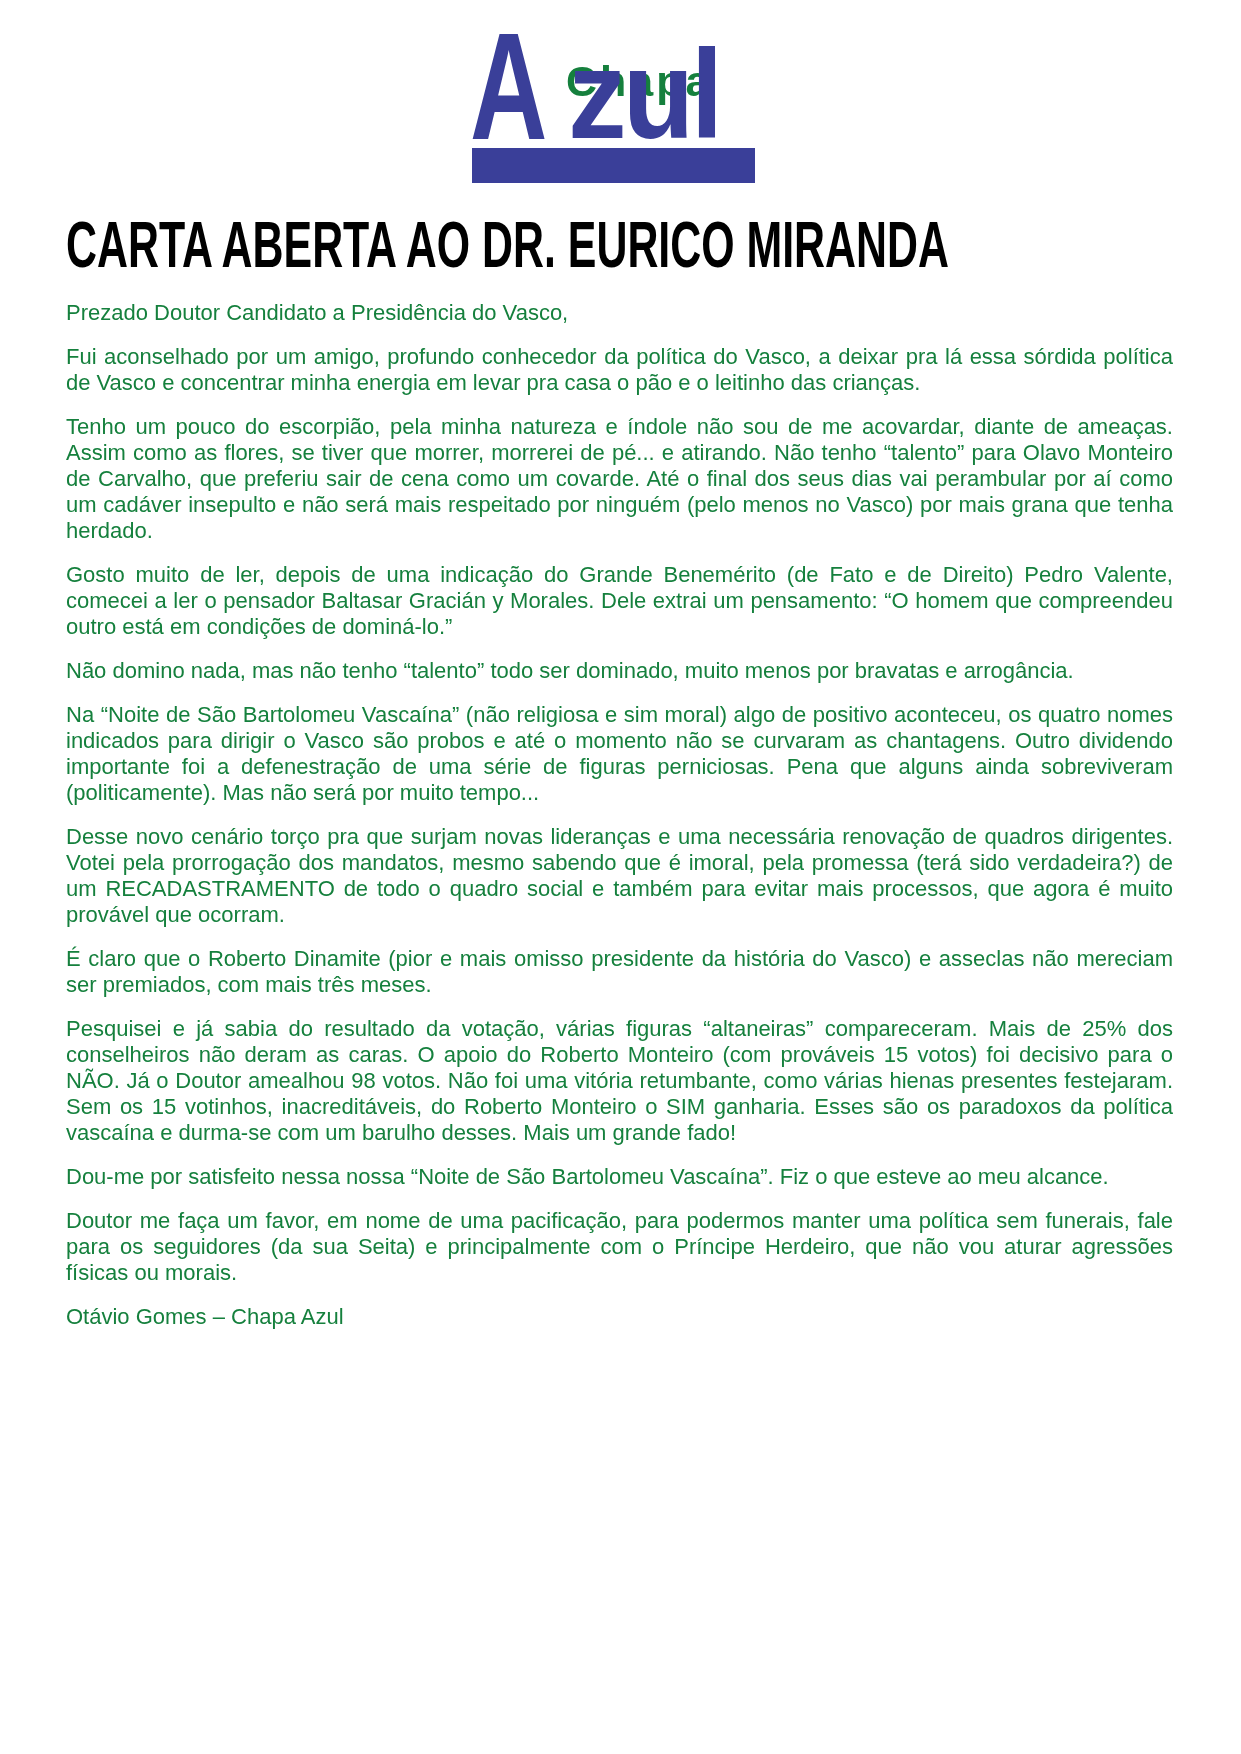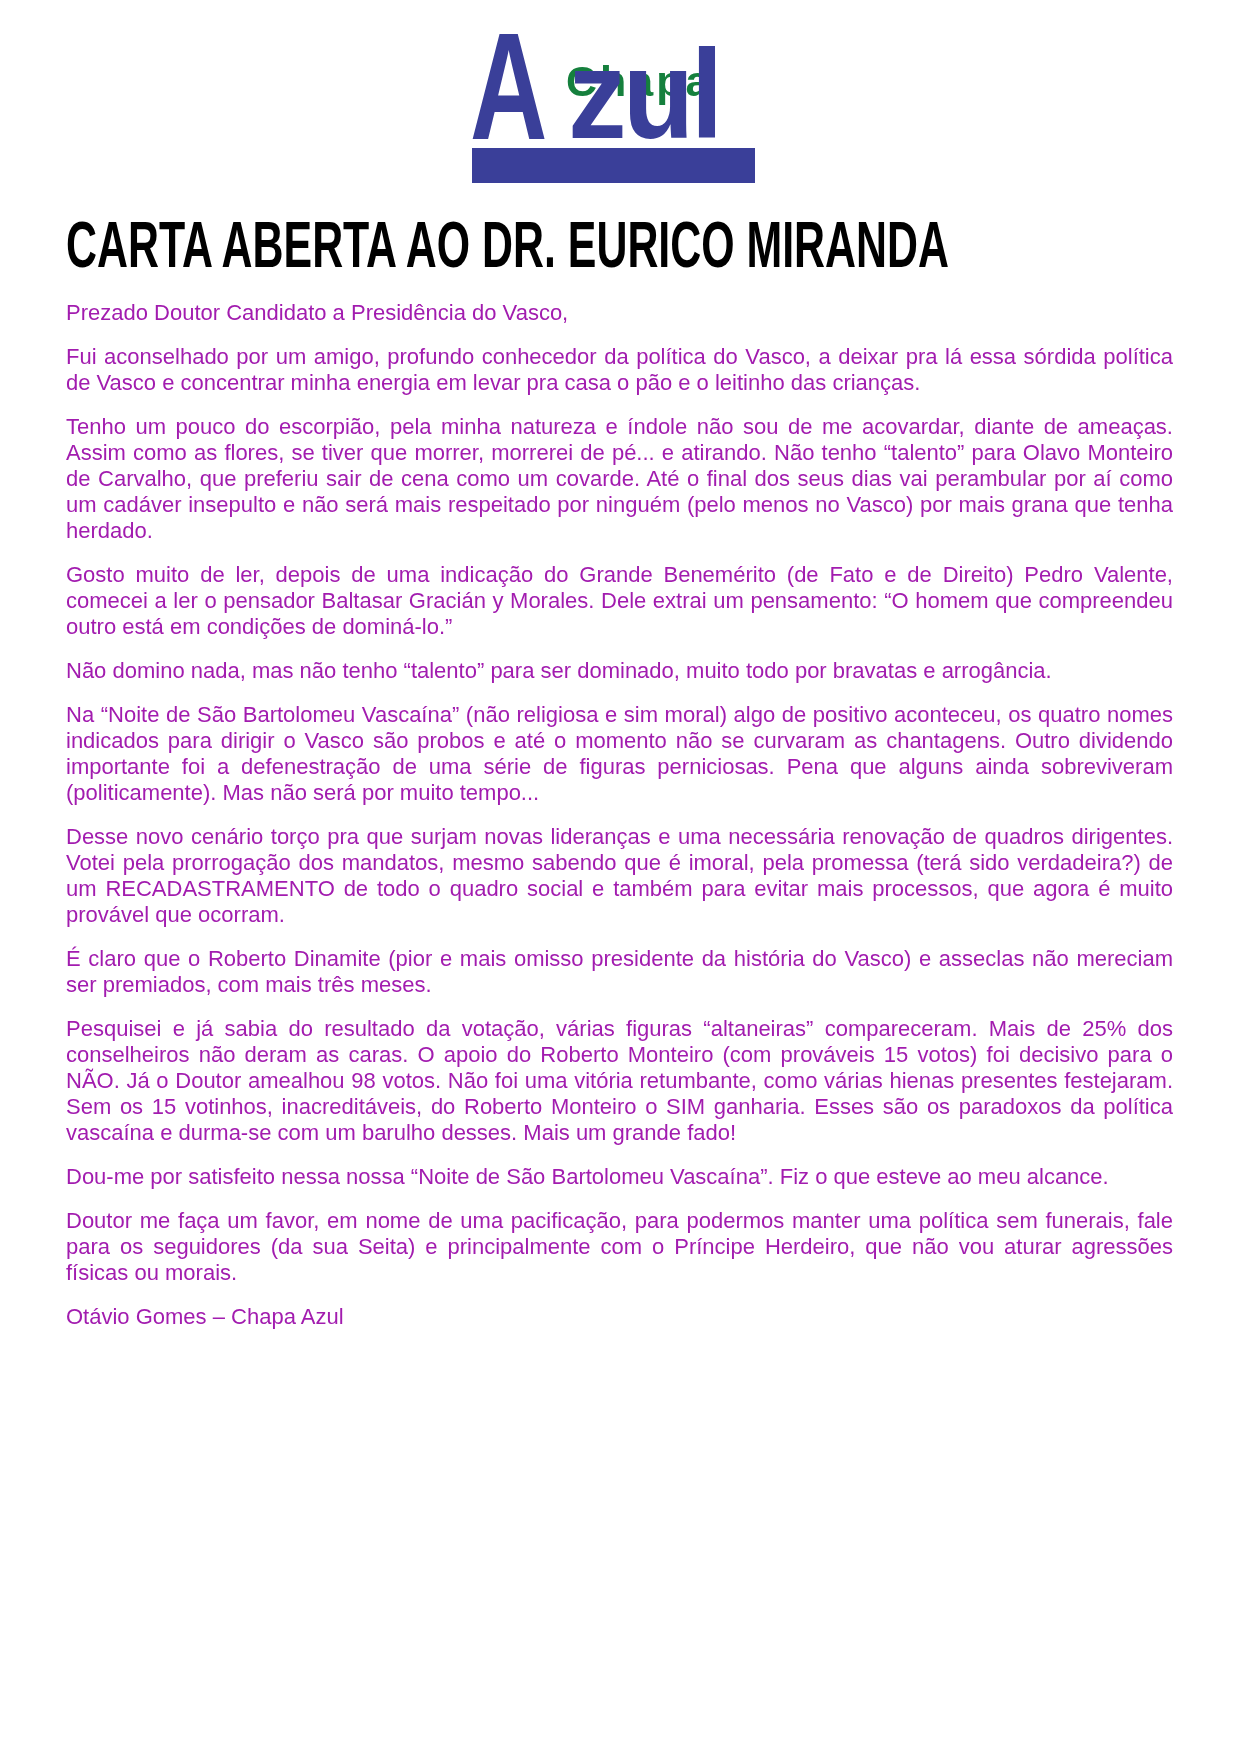--- a/index.html
+++ b/index.html
@@ -85,21 +85,21 @@
 
   
   .letter {
     position: absolute;
     left: 66px;
     top: 300px;
     width: 1107px;
     font-size: 22px;
     line-height: 26px;
     text-align: justify;
-    color: #a21caf;
+    color: #15803d;
   }
   .letter p { margin: 0 0 18px 0; }
   .letter p.signature { margin-bottom: 16px; }
 </style>
 </head>
 <body>
 
 <div class="page">
 
   <div class="logo">
@@ -111,21 +111,21 @@
 
   <h1 class="title">
     <span class="title-inner">CARTA ABERTA AO DR. EURICO MIRANDA</span>
   </h1>
 
   <div class="letter">
     <p>Prezado Doutor Candidato a Presidência do Vasco,</p>
     <p>Fui aconselhado por um amigo, profundo conhecedor da política do Vasco, a deixar pra lá essa sórdida política de Vasco e concentrar minha energia em levar pra casa o pão e o leitinho das crianças.</p>
     <p>Tenho um pouco do escorpião, pela minha natureza e índole não sou de me acovardar, diante de ameaças. Assim como as flores, se tiver que morrer, morrerei de pé... e atirando. Não tenho “talento” para Olavo Monteiro de Carvalho, que preferiu sair de cena como um covarde. Até o final dos seus dias vai perambular por aí como um cadáver insepulto e não será mais respeitado por ninguém (pelo menos no Vasco) por mais grana que tenha herdado.</p>
     <p>Gosto muito de ler, depois de uma indicação do Grande Benemérito (de Fato e de Direito) Pedro Valente, comecei a ler o pensador Baltasar Gracián y Morales. Dele extrai um pensamento: “O homem que compreendeu outro está em condições de dominá-lo.”</p>
-    <p>Não domino nada, mas não tenho “talento” para ser dominado, muito todo por bravatas e arrogância.</p>
+    <p>Não domino nada, mas não tenho “talento” todo ser dominado, muito menos por bravatas e arrogância.</p>
     <p>Na “Noite de São Bartolomeu Vascaína” (não religiosa e sim moral) algo de positivo aconteceu, os quatro nomes indicados para dirigir o Vasco são probos e até o momento não se curvaram as chantagens. Outro dividendo importante foi a defenestração de uma série de figuras perniciosas. Pena que alguns ainda sobreviveram (politicamente). Mas não será por muito tempo...</p>
     <p>Desse novo cenário torço pra que surjam novas lideranças e uma necessária renovação de quadros dirigentes. Votei pela prorrogação dos mandatos, mesmo sabendo que é imoral, pela promessa (terá sido verdadeira?) de um RECADASTRAMENTO de todo o quadro social e também para evitar mais processos, que agora é muito provável que ocorram.</p>
     <p>É claro que o Roberto Dinamite (pior e mais omisso presidente da história do Vasco) e asseclas não mereciam ser premiados, com mais três meses.</p>
     <p>Pesquisei e já sabia do resultado da votação, várias figuras “altaneiras” compareceram. Mais de 25% dos conselheiros não deram as caras. O apoio do Roberto Monteiro (com prováveis 15 votos) foi decisivo para o NÃO. Já o Doutor amealhou 98 votos. Não foi uma vitória retumbante, como várias hienas presentes festejaram. Sem os 15 votinhos, inacreditáveis, do Roberto Monteiro o SIM ganharia. Esses são os paradoxos da política vascaína e durma-se com um barulho desses. Mais um grande fado!</p>
     <p>Dou-me por satisfeito nessa nossa “Noite de São Bartolomeu Vascaína”. Fiz o que esteve ao meu alcance.</p>
     <p>Doutor me faça um favor, em nome de uma pacificação, para podermos manter uma política sem funerais, fale para os seguidores (da sua Seita) e principalmente com o Príncipe Herdeiro, que não vou aturar agressões físicas ou morais.</p>
     <p class="signature">Otávio Gomes – Chapa Azul</p>
   </div>
 
 </div>

